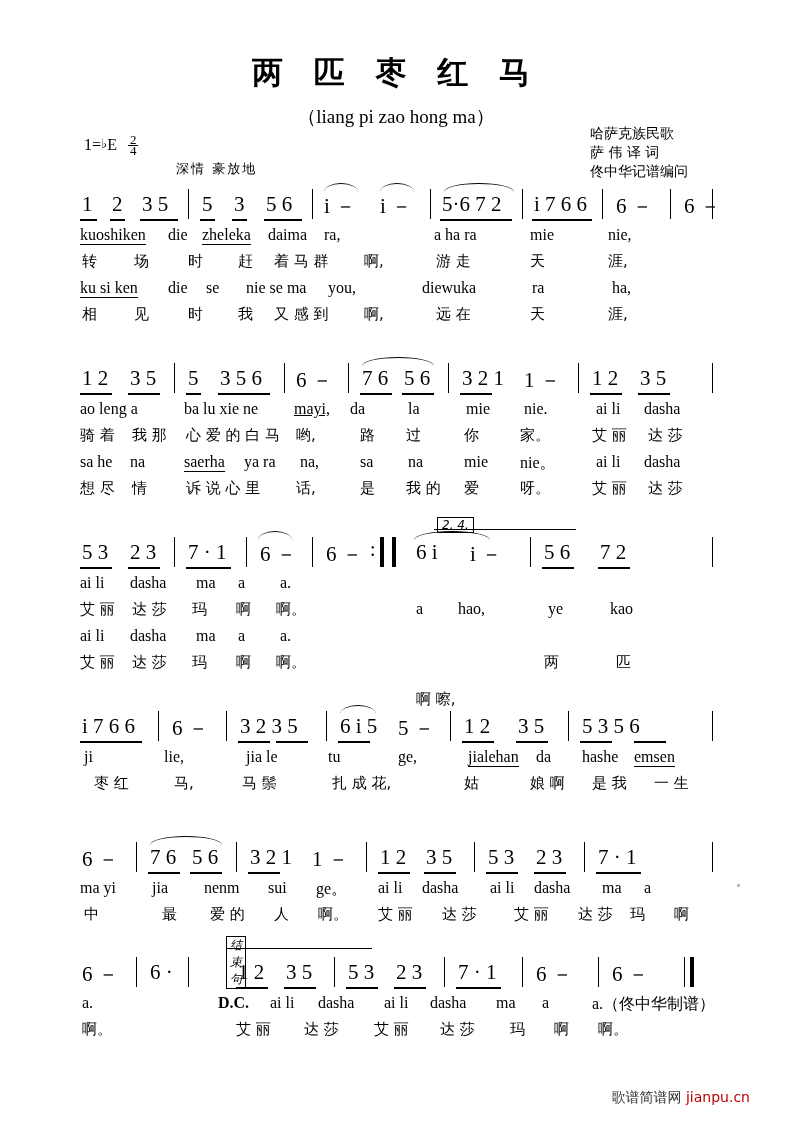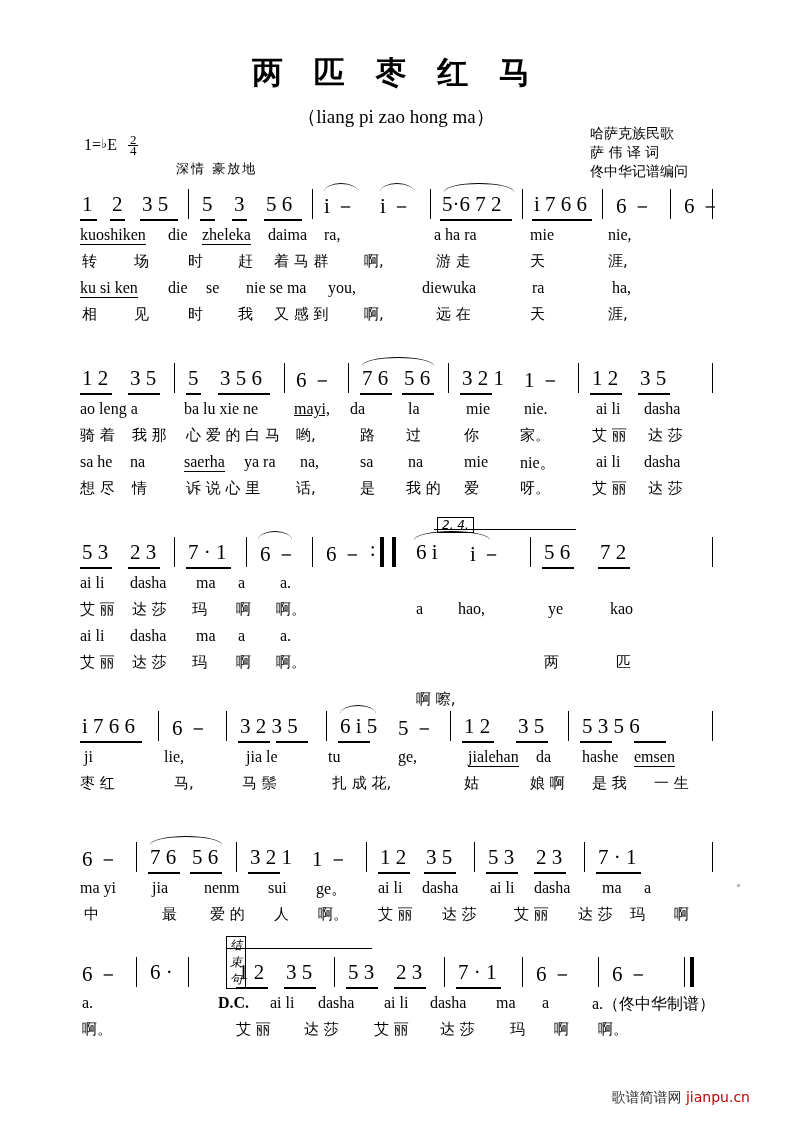--- a/index.html
+++ b/index.html
@@ -321,21 +321,21 @@
       <div class="lyric en" style="left:86px;top:0;">lie,</div>
       <div class="lyric en" style="left:168px;top:0;">jia le</div>
       <div class="lyric en" style="left:250px;top:0;">tu</div>
       <div class="lyric en" style="left:320px;top:0;">ge,</div>
       <div class="lyric en und" style="left:390px;top:0;">jialehan</div>
       <div class="lyric en" style="left:458px;top:0;">da</div>
       <div class="lyric en" style="left:504px;top:0;">hashe</div>
       <div class="lyric en und" style="left:556px;top:0;">emsen</div>
     </div>
     <div style="position:relative;height:27px;">
-      <div class="lyric" style="left:2px;top:0;">枣 红</div>
+      <div class="lyric" style="left:16px;top:0;">枣 红</div>
       <div class="lyric" style="left:96px;top:0;">马,</div>
       <div class="lyric" style="left:164px;top:0;">马 鬃</div>
       <div class="lyric" style="left:254px;top:0;">扎 成 花,</div>
       <div class="lyric" style="left:386px;top:0;">姑</div>
       <div class="lyric" style="left:452px;top:0;">娘 啊</div>
       <div class="lyric" style="left:514px;top:0;">是 我</div>
       <div class="lyric" style="left:576px;top:0;">一 生</div>
     </div>
   </div>
 

